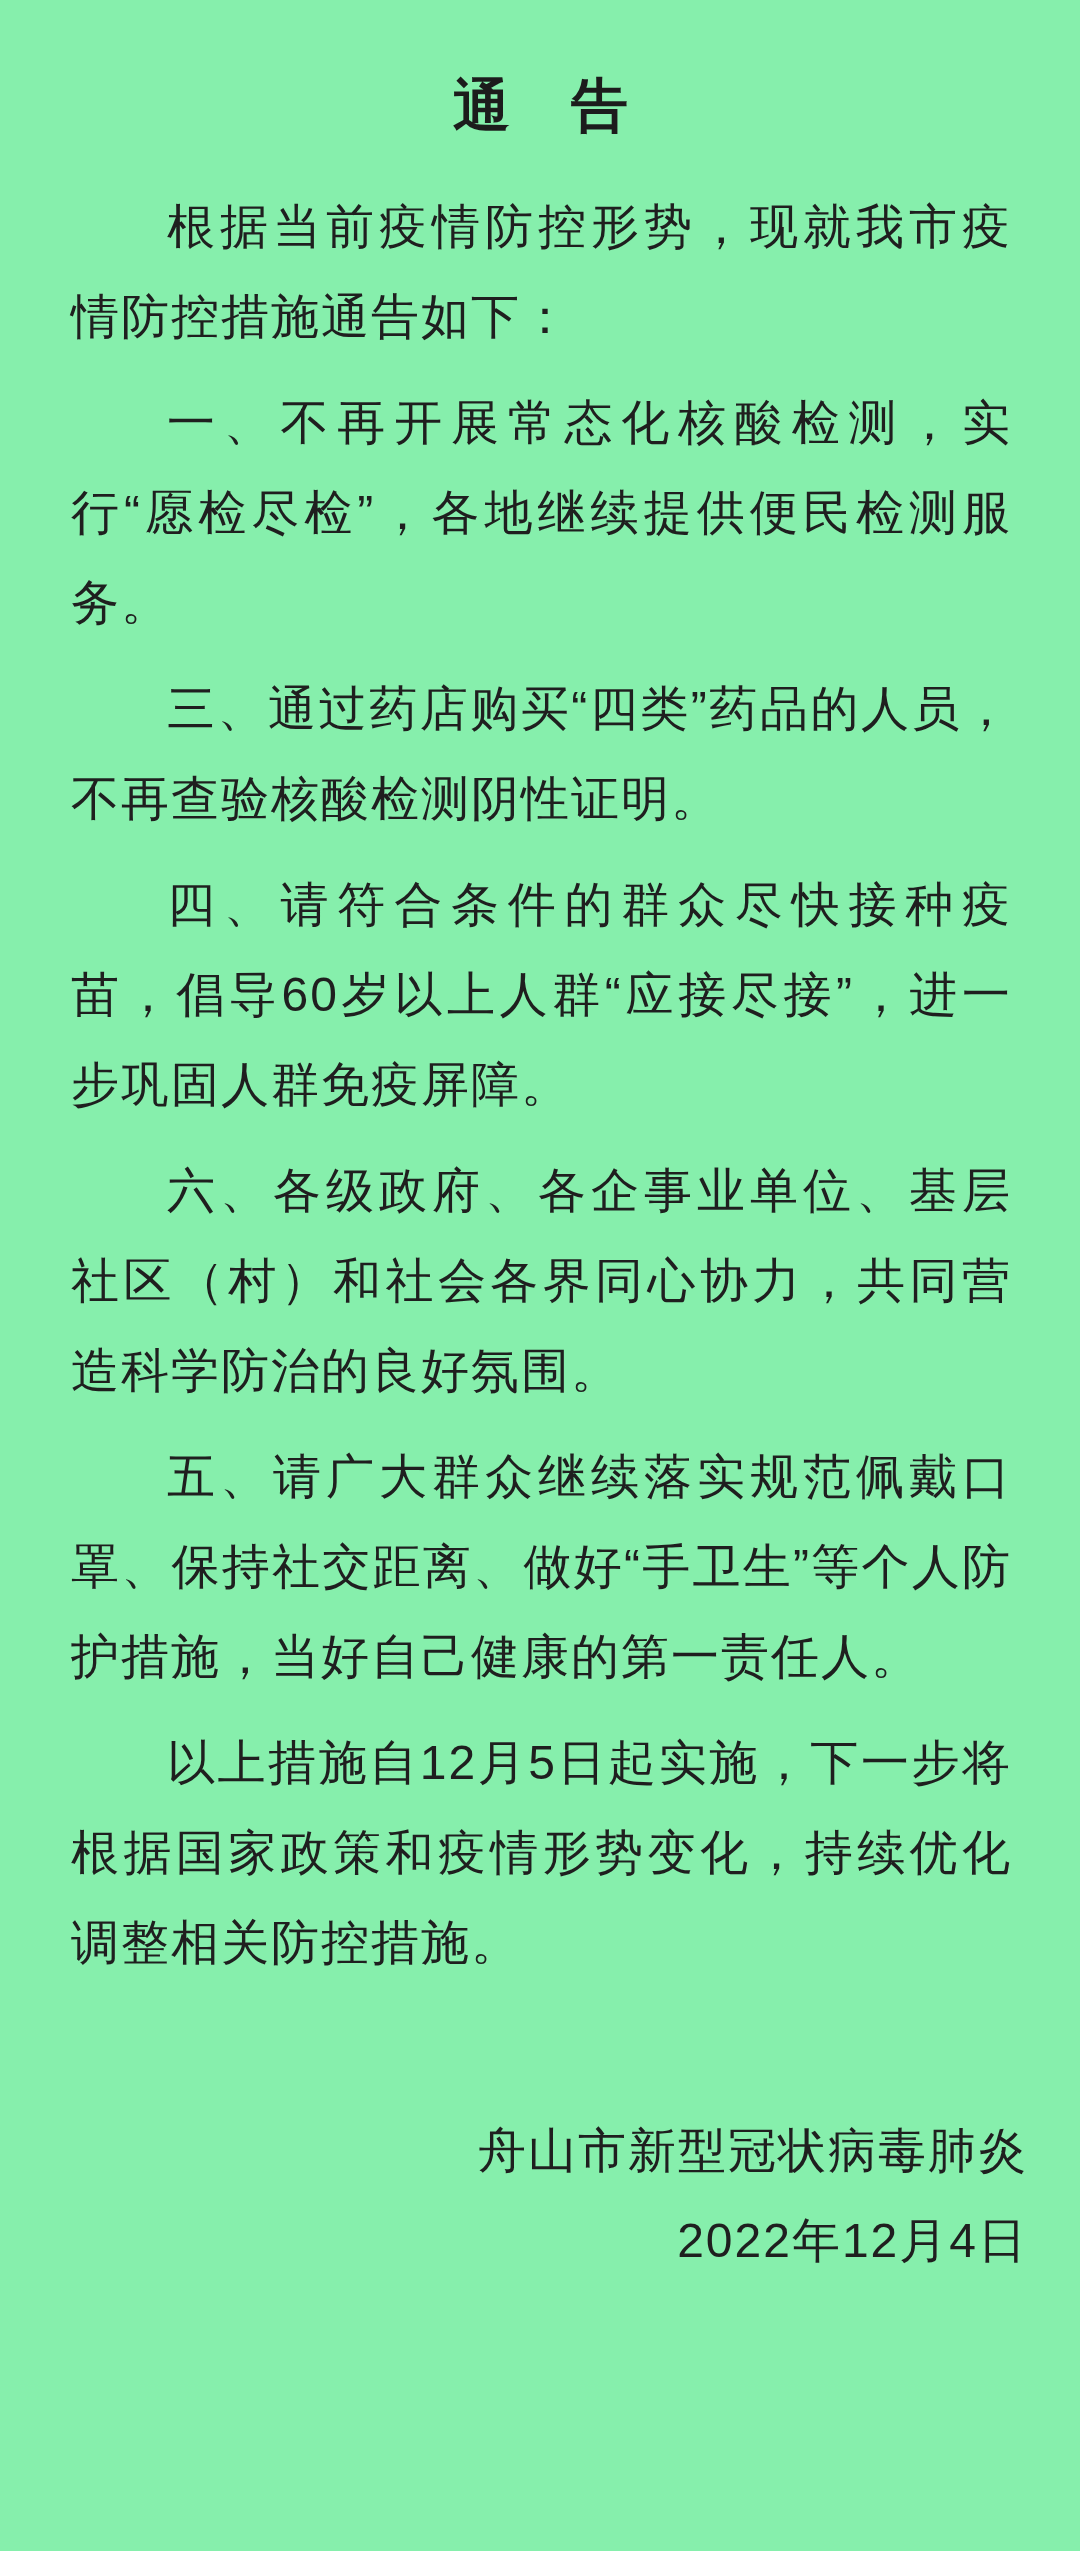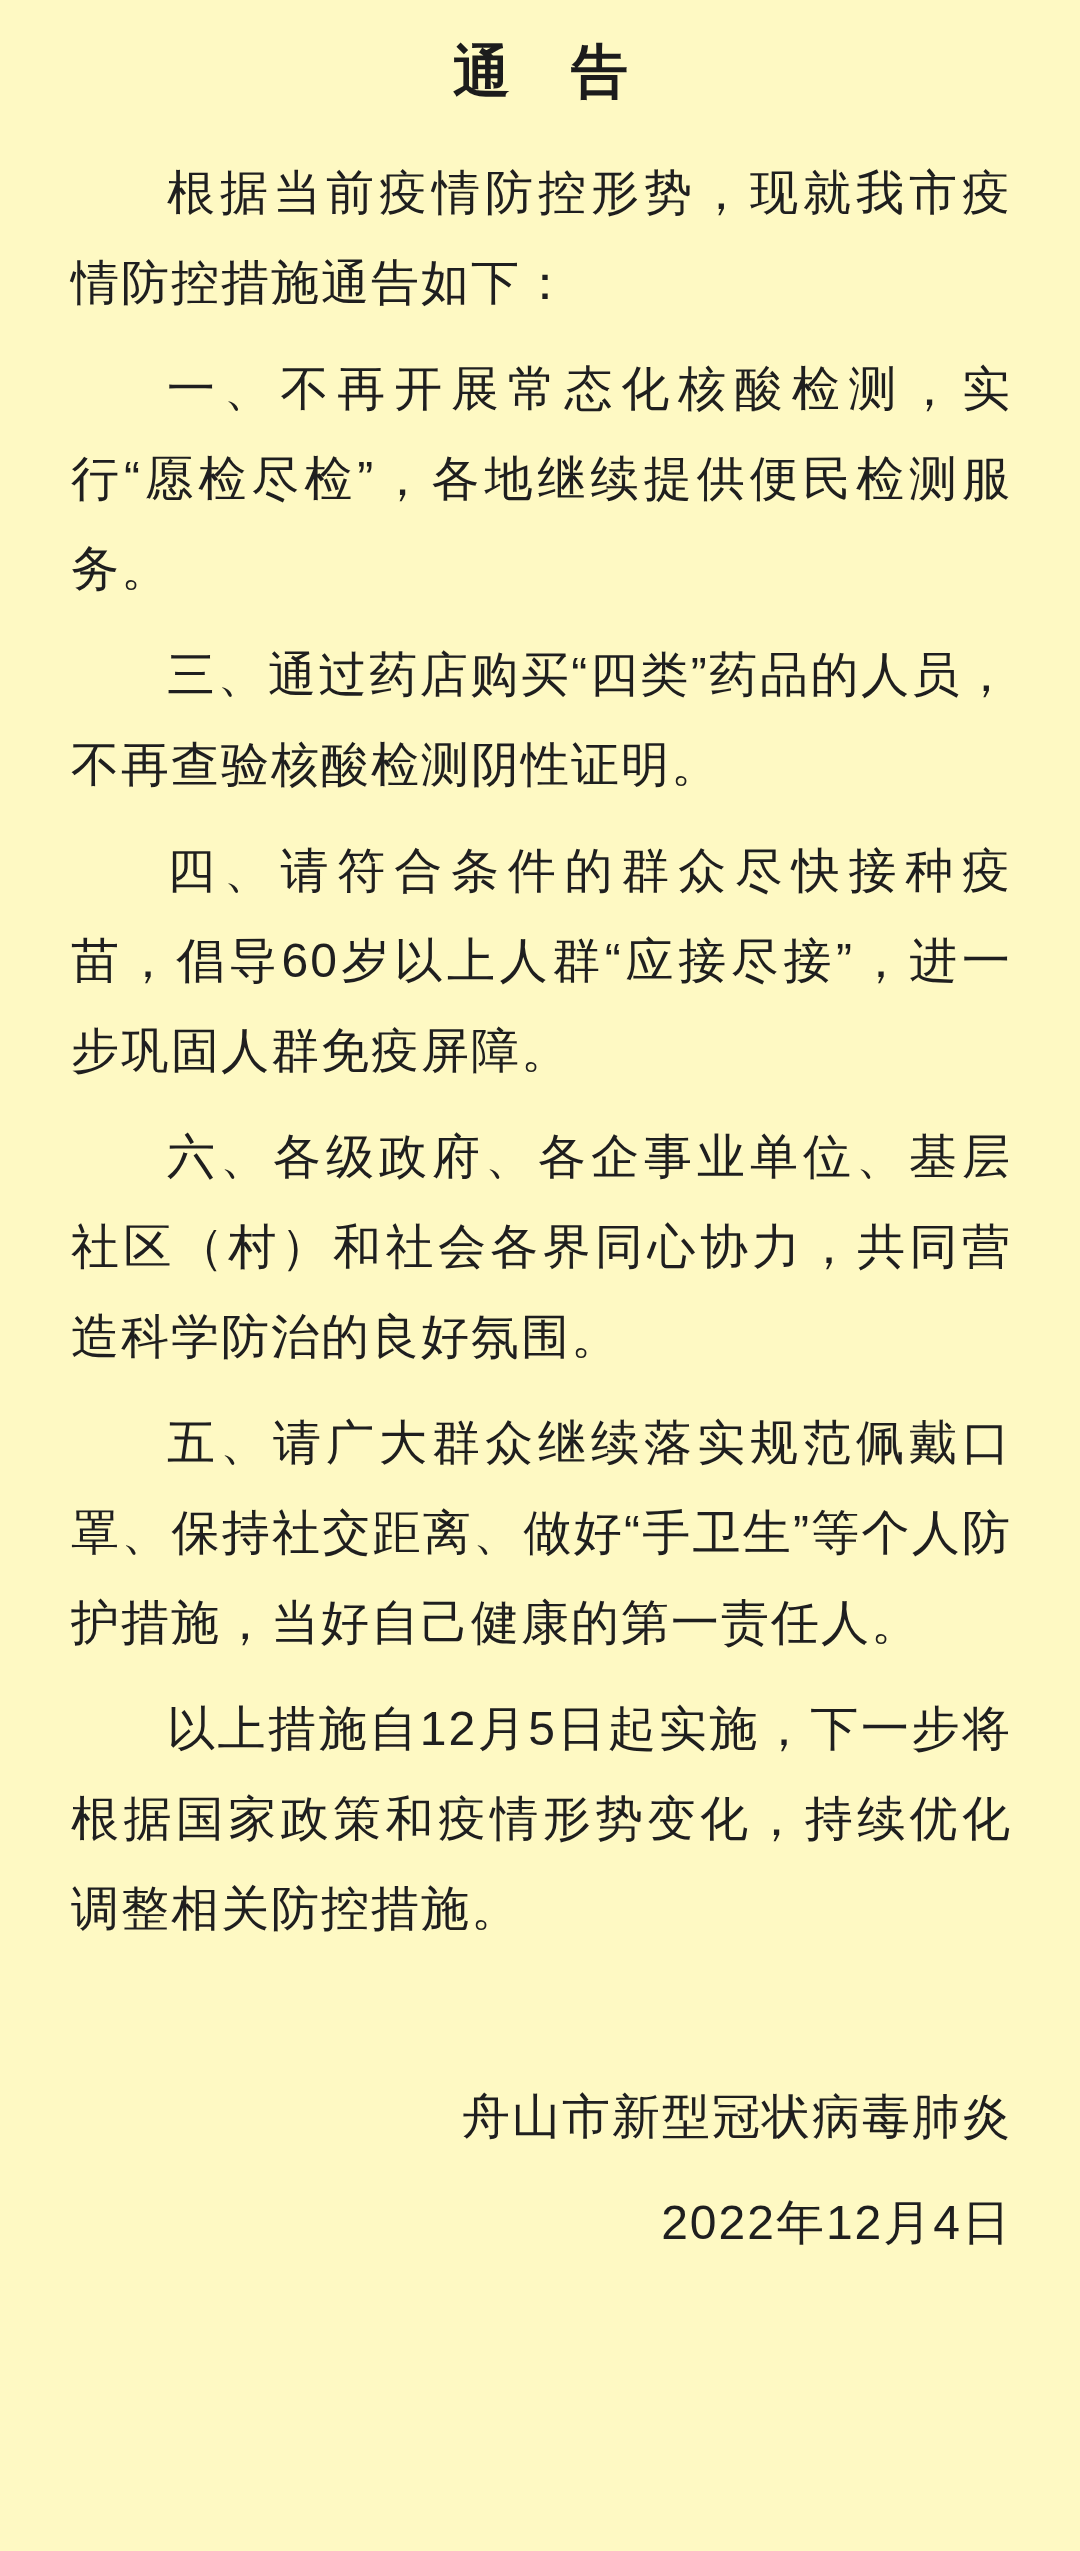--- a/index.html
+++ b/index.html
@@ -10,22 +10,22 @@
   }
   body {
     width: 1080px;
     height: 2551px;
     font-family: "Liberation Sans", "DejaVu Sans", sans-serif;
   }
   .page {
     box-sizing: border-box;
     width: 1080px;
     height: 2551px;
-    padding: 42px 52px 0 55px;
-    background: #fef9c3;
+    padding: 76px 52px 0 55px;
+    background: #86efac;
     color: #1f1f1f;
     overflow: hidden;
   }
   .title {
     margin: 0;
     font-size: 57px;
     line-height: 58px;
     font-weight: bold;
     text-align: center;
     letter-spacing: 2px;
@@ -45,21 +45,21 @@
     word-break: break-all;
   }
   .signature {
     margin-top: 118px;
     font-size: 48px;
     line-height: 90px;
     text-align: right;
     letter-spacing: 2px;
   }
   .sig-line, .date-line {
-    margin: 16px;
+    margin: 0;
   }
 </style>
 </head>
 <body>
 
 <div class="page">
 
   <h1 class="title">通　告</h1>
 
   <div class="content">

